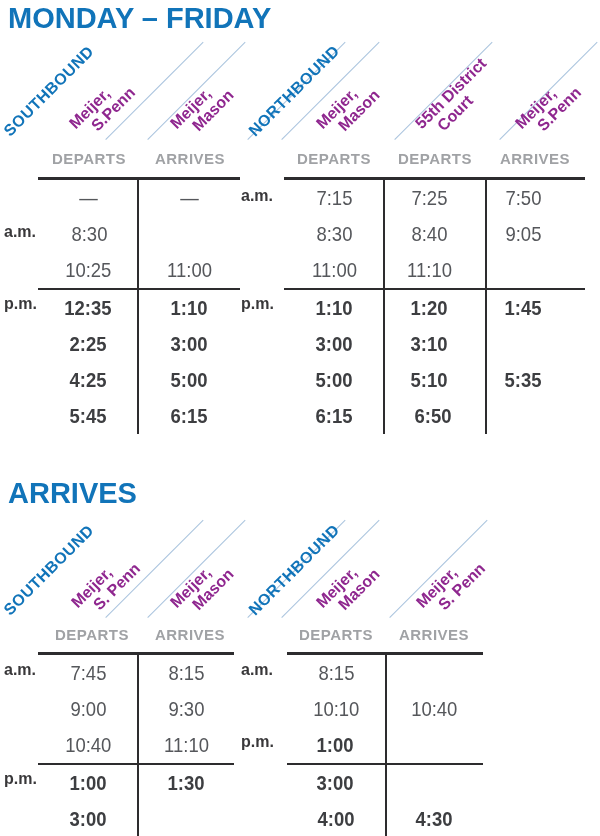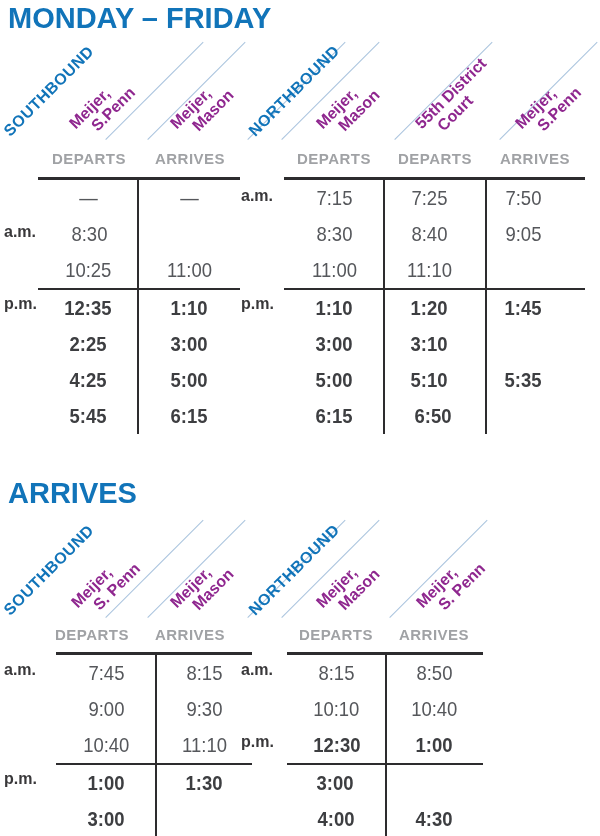--- a/index.html
+++ b/index.html
@@ -185,21 +185,21 @@
   <div class="colhead" style="left:47px;top:626px">DEPARTS</div>
   <div class="colhead" style="left:145px;top:626px">ARRIVES</div>
   <div class="colhead" style="left:291px;top:626px">DEPARTS</div>
   <div class="colhead" style="left:389px;top:626px">ARRIVES</div>
 
   <div class="gutter" style="left:4px;top:662px">a.m.</div>
   <div class="gutter" style="left:4px;top:771px">p.m.</div>
   <div class="gutter" style="left:241px;top:662px">a.m.</div>
   <div class="gutter" style="left:241px;top:734px">p.m.</div>
 
-  <div class="table t-ssb" style="left:56px;top:652px;width:196px">
+  <div class="table t-ssb" style="left:38px;top:652px;width:196px">
     <div class="vline" style="left:99px"></div>
     <div class="row">
       <div class="cell c0"><span class="t">7:45</span></div>
       <div class="cell c1"><span class="t">8:15</span></div>
     </div>
     <div class="row">
       <div class="cell c0"><span class="t">9:00</span></div>
       <div class="cell c1"><span class="t">9:30</span></div>
     </div>
     <div class="row">
@@ -213,28 +213,26 @@
     </div>
     <div class="row bold">
       <div class="cell c0"><span class="t">3:00</span></div>
     </div>
   </div>
 
   <div class="table t-snb" style="left:287px;top:652px;width:196px">
     <div class="vline" style="left:98px"></div>
     <div class="row">
       <div class="cell c0"><span class="t">8:15</span></div>
-      <div class="cell c1"><span class="t">8:50</span></div>
     </div>
     <div class="row">
       <div class="cell c0"><span class="t">10:10</span></div>
       <div class="cell c1"><span class="t">10:40</span></div>
     </div>
     <div class="row bold">
-      <div class="cell c0"><span class="t">12:30</span></div>
       <div class="cell c1"><span class="t">1:00</span></div>
     </div>
     <div class="sep"></div>
     <div class="row bold">
       <div class="cell c1"><span class="t">3:00</span></div>
     </div>
     <div class="row bold">
       <div class="cell c0"><span class="t">4:00</span></div>
       <div class="cell c1"><span class="t">4:30</span></div>
     </div>

